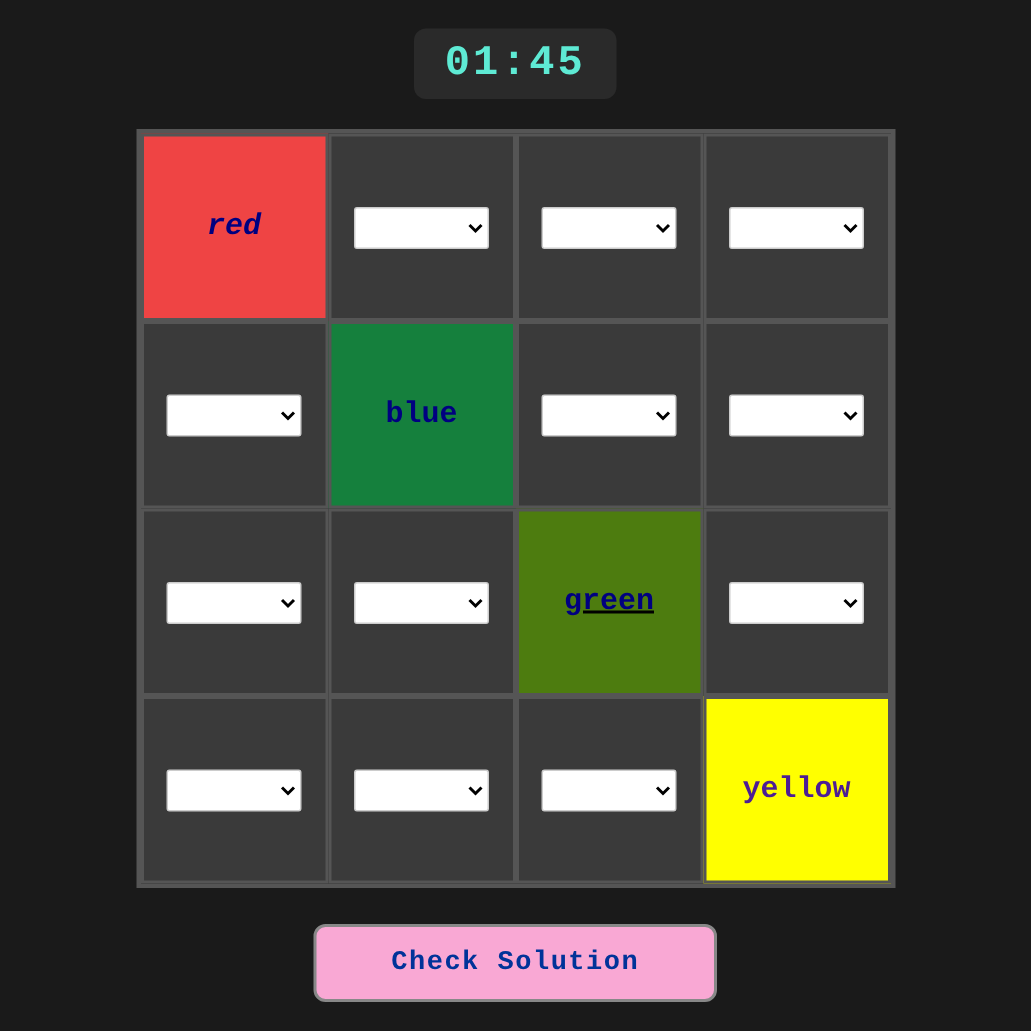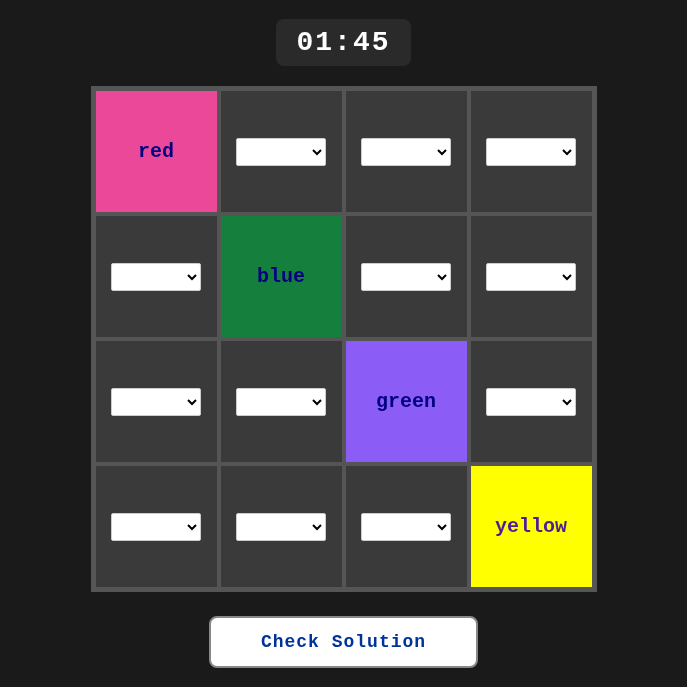--- a/index.html
+++ b/index.html
@@ -16,21 +16,21 @@
     }
 
     .timer-box {
       background-color: #2a2a2a;
       border-radius: 8px;
       padding: 8px 20px;
       margin-bottom: 20px;
     }
 
     .timer-text {
-      color: #ffffff;
+      color: #5eead4;
       font-size: 28px;
       font-weight: bold;
       font-family: 'Courier New', monospace;
       letter-spacing: 2px;
     }
 
     .grid {
       display: grid;
       grid-template-columns: repeat(4, 125px);
       grid-template-rows: repeat(4, 125px);
@@ -42,29 +42,31 @@
       width: 125px;
       height: 125px;
       background-color: #3a3a3a;
       border: 2px solid #555;
       display: flex;
       align-items: center;
       justify-content: center;
     }
 
     .cell-red {
-      background-color: #ec4899;
+      background-color: #ef4444;
+      font-style: italic;
     }
 
     .cell-blue {
       background-color: #15803d;
     }
 
     .cell-green {
-      background-color: #8b5cf6;
+      background-color: #4d7c0f;
+      text-decoration: underline;
     }
 
     .cell-yellow {
       background-color: #ffff00;
     }
 
     .cell-label {
       color: #000080;
       font-size: 20px;
       font-weight: bold;
@@ -89,21 +91,21 @@
       border: 1px solid #ccc;
       border-radius: 2px;
       font-size: 13px;
       cursor: pointer;
       appearance: auto;
       -webkit-appearance: auto;
     }
 
     .check-btn {
       margin-top: 24px;
-      background-color: #ffffff;
+      background-color: #f9a8d4;
       border: 2px solid #888;
       border-radius: 8px;
       padding: 14px 50px;
       font-size: 18px;
       font-family: 'Courier New', monospace;
       font-weight: bold;
       color: #003399;
       cursor: pointer;
       letter-spacing: 1px;
     }

